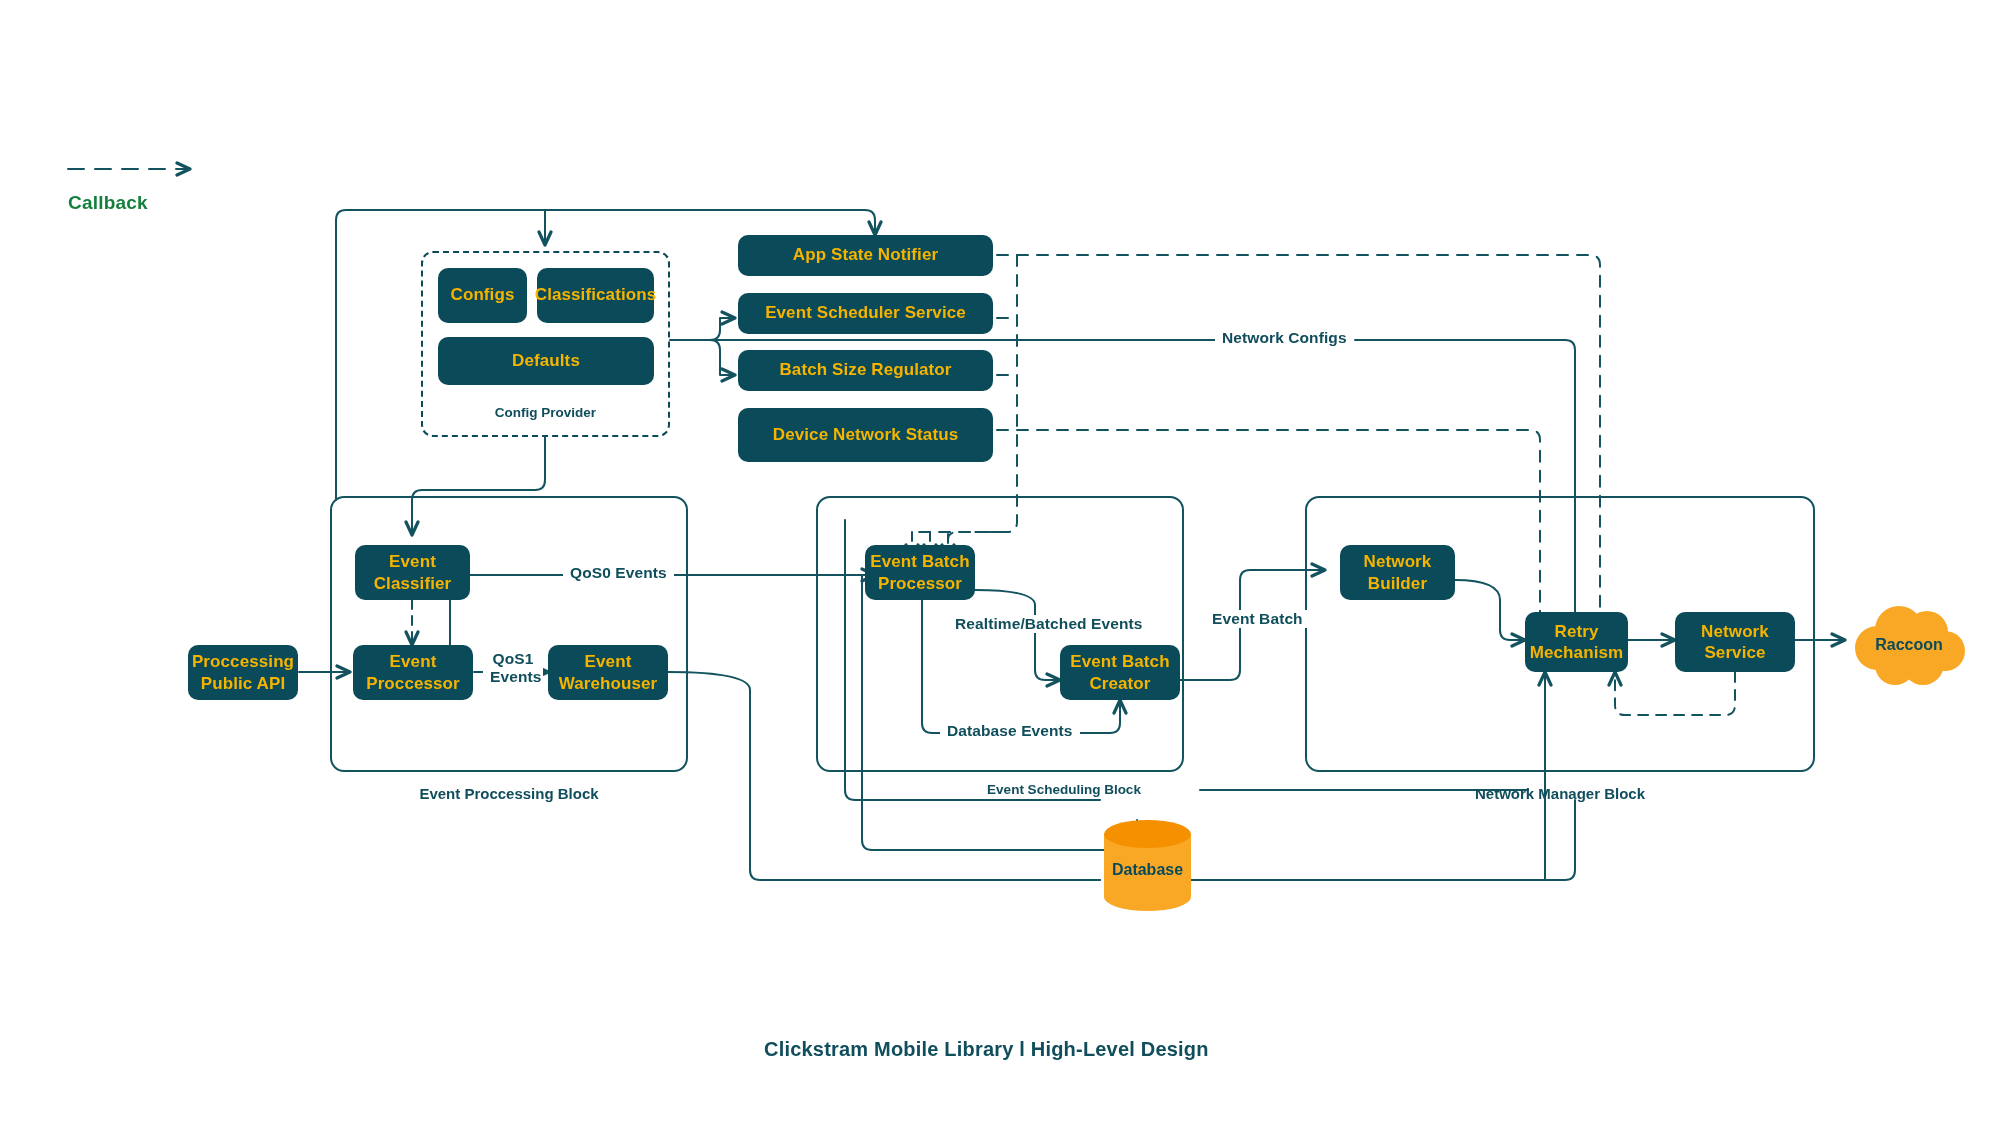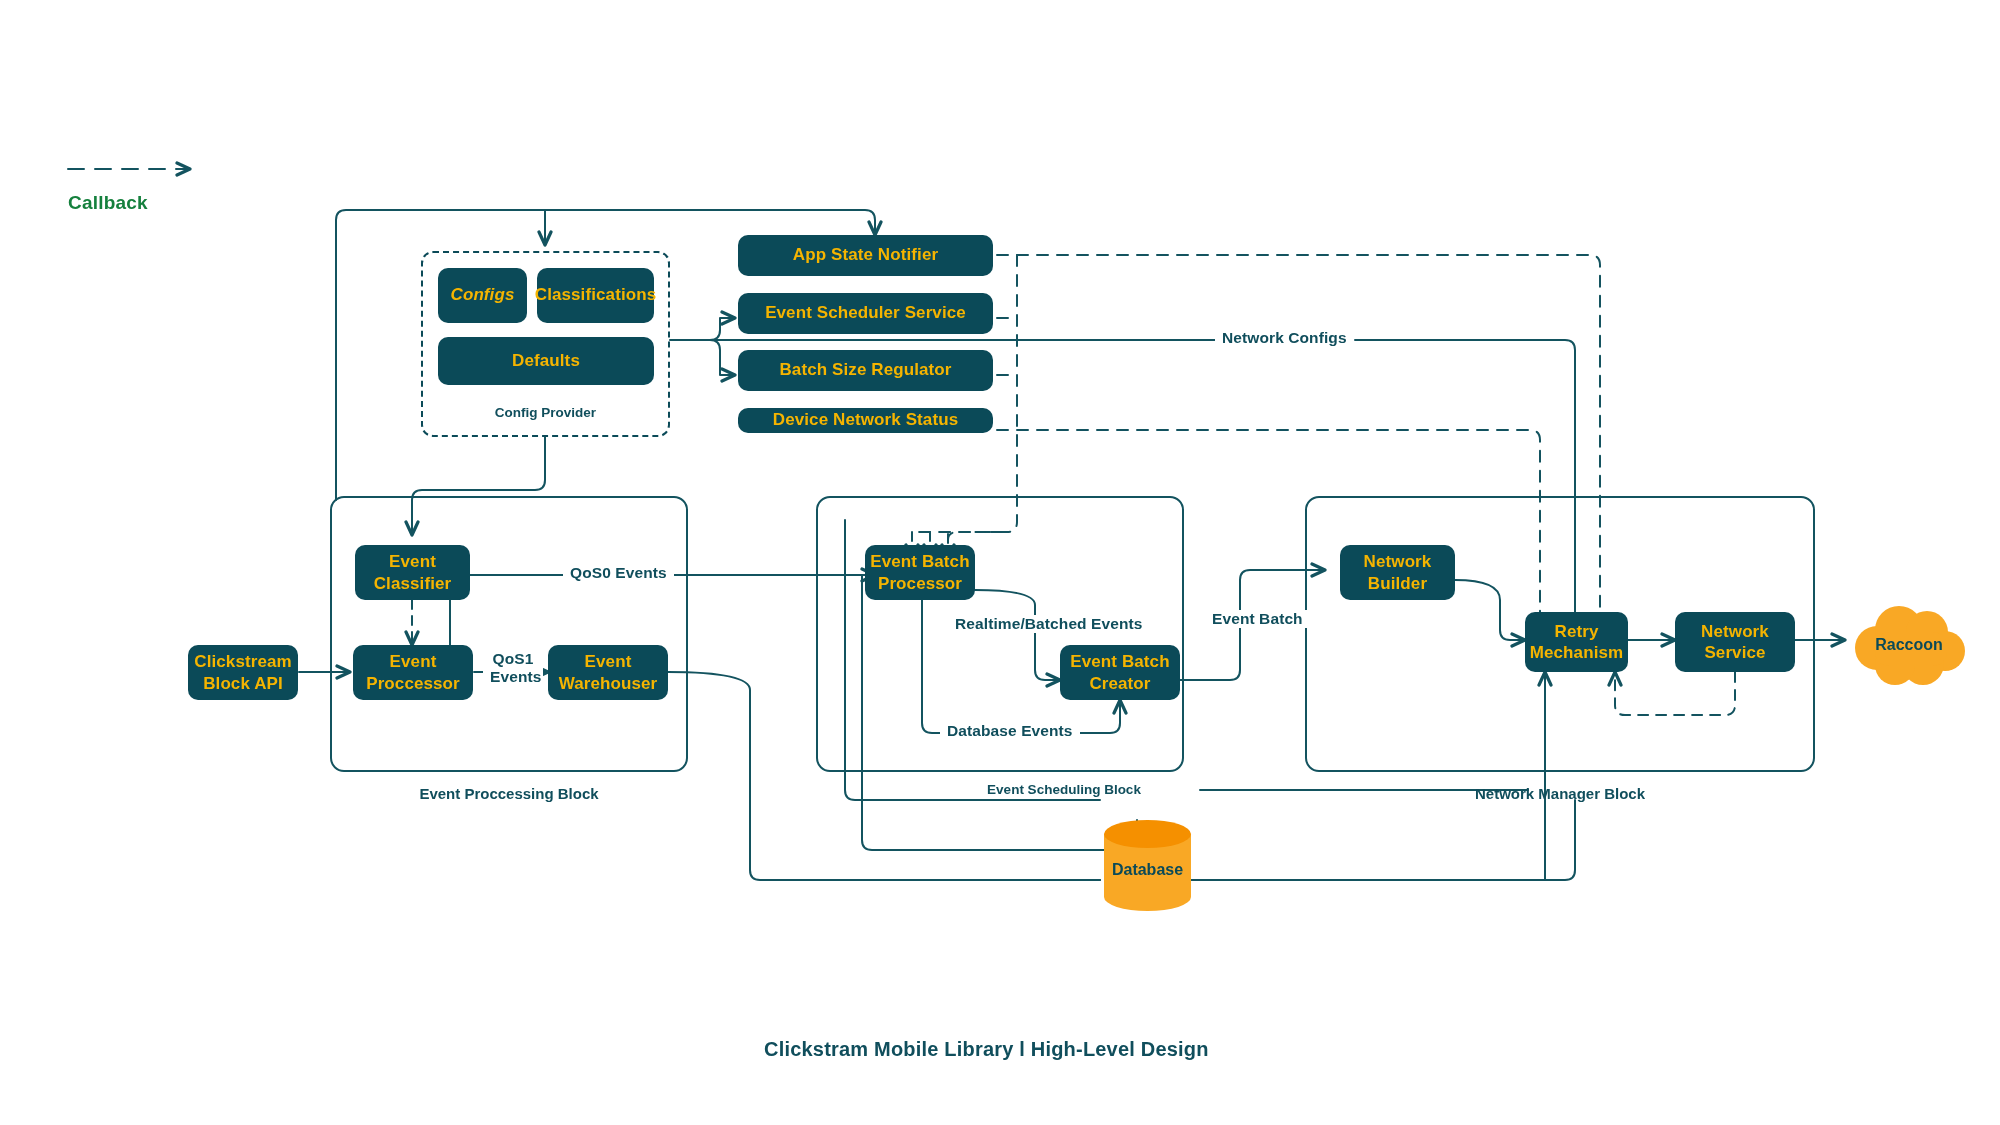--- a/index.html
+++ b/index.html
@@ -211,28 +211,28 @@
 
       <path d="M977,430 L1530,430 Q1540,430 1540,440 L1540,628" stroke-dasharray="11 9" marker-end="url(#ahd)"></path>
     </g>
   </svg>
 
   <div class="legend-text" style="left:68px; top:192px;">Callback</div>
 
   <div class="dashgroup" style="left:421px; top:251px; width:249px; height:186px;"></div>
   <div class="group-label" style="left:421px; top:405px; width:249px;">Config Provider</div>
 
-  <div class="node" style="left:438px; top:268px; width:89px; height:55px;font-style:italic;">Configs</div>
+  <div class="node" style="left:438px; top:268px; width:89px; height:55px;">Configs</div>
   <div class="node" style="left:537px; top:268px; width:117px; height:55px;">Classifications</div>
   <div class="node" style="left:738px; top:235px; width:255px; height:41px;">App State Notifier</div>
 
   <div class="node" style="left:438px; top:337px; width:216px; height:48px;">Defaults</div>
   <div class="node" style="left:738px; top:293px; width:255px; height:41px;">Event Scheduler Service</div>
   <div class="node" style="left:738px; top:350px; width:255px; height:41px;">Batch Size Regulator</div>
-  <div class="node" style="left:738px; top:408px; width:255px; height:25px;">Device Network Status</div>
+  <div class="node" style="left:738px; top:408px; width:255px; height:54px;">Device Network Status</div>
 
   <div class="solidgroup" style="left:330px; top:496px; width:358px; height:276px;"></div>
   <div class="group-label big" style="left:330px; top:785px; width:358px;">Event Proccessing Block</div>
 
   <div class="node two-line" style="left:355px; top:545px; width:115px; height:55px;">Event Classifier</div>
   <div class="node two-line" style="left:353px; top:645px; width:120px; height:55px;">Event Proccessor</div>
   <div class="node two-line" style="left:548px; top:645px; width:120px; height:55px;">Event Warehouser</div>
 
   <div class="solidgroup" style="left:816px; top:496px; width:368px; height:276px;"></div>
   <div class="group-label" style="left:880px; top:782px; width:368px;">Event Scheduling Block</div>
@@ -241,21 +241,21 @@
   <div class="node two-line" style="left:1060px; top:645px; width:120px; height:55px;">Event Batch Creator</div>
 
   <div class="solidgroup" style="left:1305px; top:496px; width:510px; height:276px;"></div>
   <div class="group-label big" style="left:1305px; top:785px; width:510px;">Network Manager Block</div>
 
   <div class="node two-line" style="left:1340px; top:545px; width:115px; height:55px;">Network Builder</div>
   <div class="node two-line" style="left:1525px; top:612px; width:103px; height:60px;">Retry Mechanism</div>
   <div class="node two-line" style="left:1675px; top:612px; width:120px; height:60px;">Network Service</div>
 
 
-  <div class="node two-line" style="left:188px; top:645px; width:110px; height:55px;">Clickstream Block API</div>
+  <div class="node two-line" style="left:188px; top:645px; width:110px; height:55px;">Proccessing Public API</div>
 
   <div class="cloud" style="left:1845px; top:602px; width:128px; height:85px;">
     <svg width="128" height="85" viewBox="0 0 128 85" style="position:absolute;left:0;top:0;">
       <g fill="#f9a825">
         <circle cx="32" cy="46" r="22"></circle>
         <circle cx="54" cy="28" r="24"></circle>
         <circle cx="82" cy="30" r="21"></circle>
         <circle cx="100" cy="49" r="20"></circle>
         <circle cx="78" cy="62" r="21"></circle>
         <circle cx="50" cy="63" r="20"></circle>

